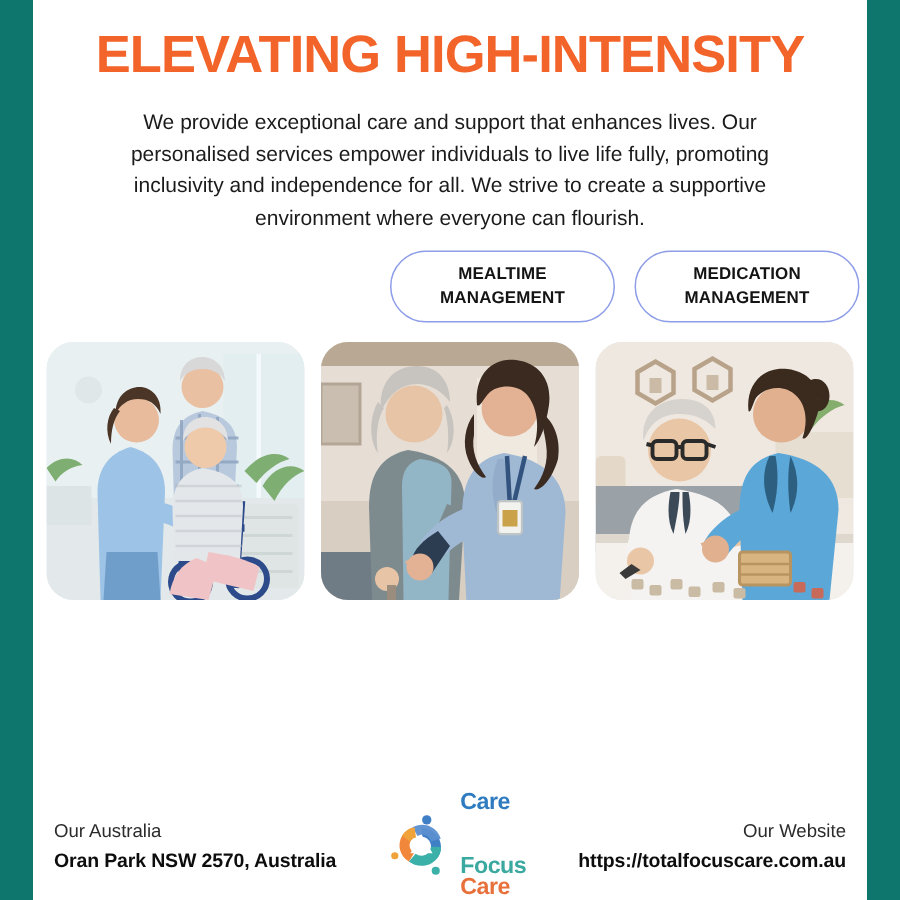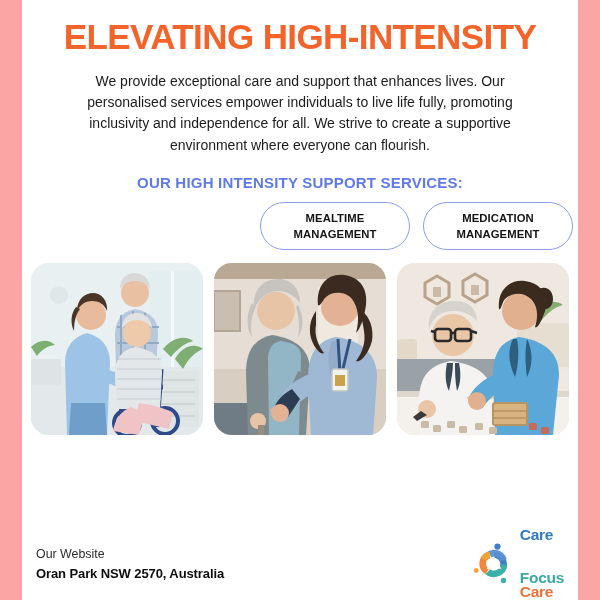--- a/index.html
+++ b/index.html
@@ -5,21 +5,21 @@
   * { margin:0; padding:0; box-sizing:border-box; }
   html, body { width:600px; height:600px; }
   body {
     font-family: "Liberation Sans", sans-serif;
     background:#5472f5;
     overflow:hidden;
   }
   .poster {
     position:relative;
     width:600px; height:600px;
-    background:#fca5a5;
+    background:#0f766e;
   }
   .card {
     position:absolute;
     left:22px; top:0; right:22px; bottom:0;
     background:#ffffff;
     display:flex;
     flex-direction:column;
     align-items:center;
   }
   .headline {
@@ -111,21 +111,20 @@
 
 <div class="poster">
   <div class="card">
 
     <div class="headline">
       <span>ELEVATING HIGH-INTENSITY</span>
     </div>
 
     <p class="intro">We provide exceptional care and support that enhances lives. Our personalised services empower individuals to live life fully, promoting inclusivity and independence for all. We strive to create a supportive environment where everyone can flourish.</p>
 
-    <div class="section-title">OUR HIGH INTENSITY SUPPORT SERVICES:</div>
 
     <div class="pills">
       <div class="pill">MEALTIME
 MANAGEMENT</div>
       <div class="pill">MEDICATION
 MANAGEMENT</div>
     </div>
 
     <div class="photos">
 
@@ -296,21 +295,21 @@
             <rect x="144" y="164" width="8" height="7" rx="1.5"></rect>
           </g>
         </svg>
       </div>
 
     </div>
 
     <div class="footer">
 
       <div class="fcol">
-        <span class="flabel">Our Website</span>
+        <span class="flabel">Our Australia</span>
         <span class="fvalue">Oran Park NSW 2570, Australia</span>
       </div>
 
       <div class="logo">
         <span class="logomark">
           <svg viewBox="0 0 44 42" aria-hidden="true">
             <circle cx="25.5" cy="3.6" r="3.1" fill="#3f7fc6"></circle>
             <circle cx="4.2" cy="27.5" r="2.4" fill="#f0a33a"></circle>
             <circle cx="31.5" cy="37.5" r="2.7" fill="#3bb0a8"></circle>
             <path d="M22 9c7.2 0 13 5.6 13 12.6 0 3.1-1.1 5.9-3 8.1l-5.2-4.4c.9-1 1.4-2.3 1.4-3.7 0-3.3-2.8-6-6.2-6z" fill="#3f7fc6"></path>
@@ -322,17 +321,21 @@
             <path d="M22 13.2l7.4 12.6H14.6z" fill="#ffffff"></path>
           </svg>
         </span>
         <span class="logotext">
           <span class="lt-total">Care</span>
           <span class="lt-focus">Focus</span>
           <span class="lt-care">Care</span>
         </span>
       </div>
 
+      <div class="fcol right">
+        <span class="flabel">Our Website</span>
+        <span class="fvalue">https://totalfocuscare.com.au</span>
+      </div>
 
     </div>
 
   </div>
 </div>
 
 </body></html>

